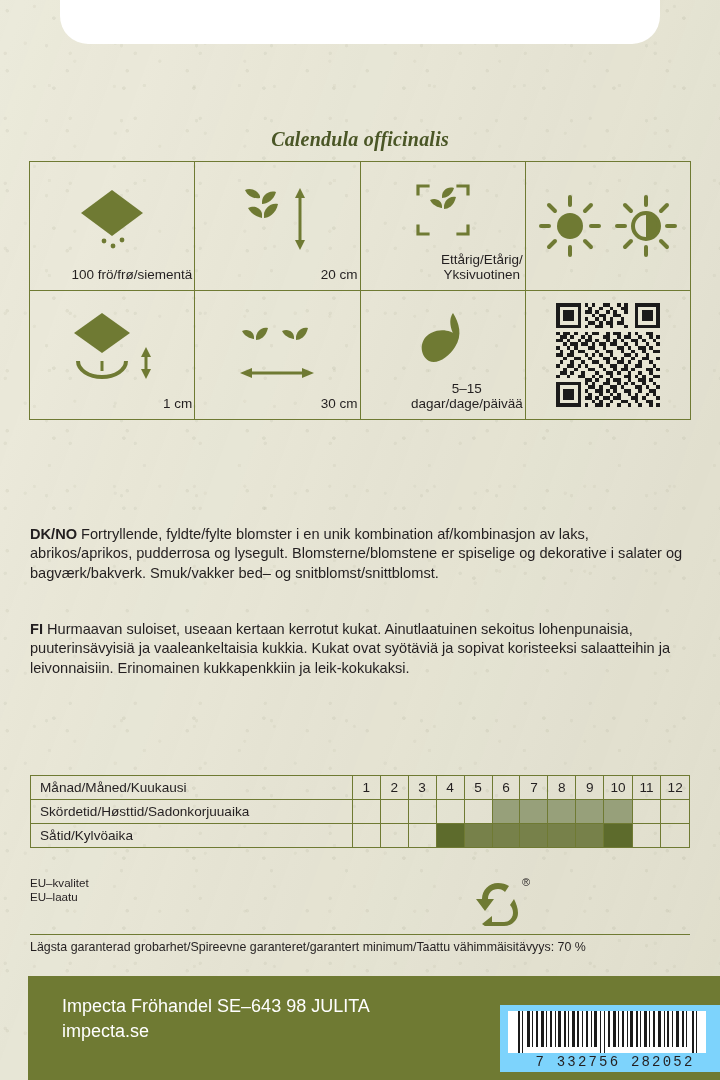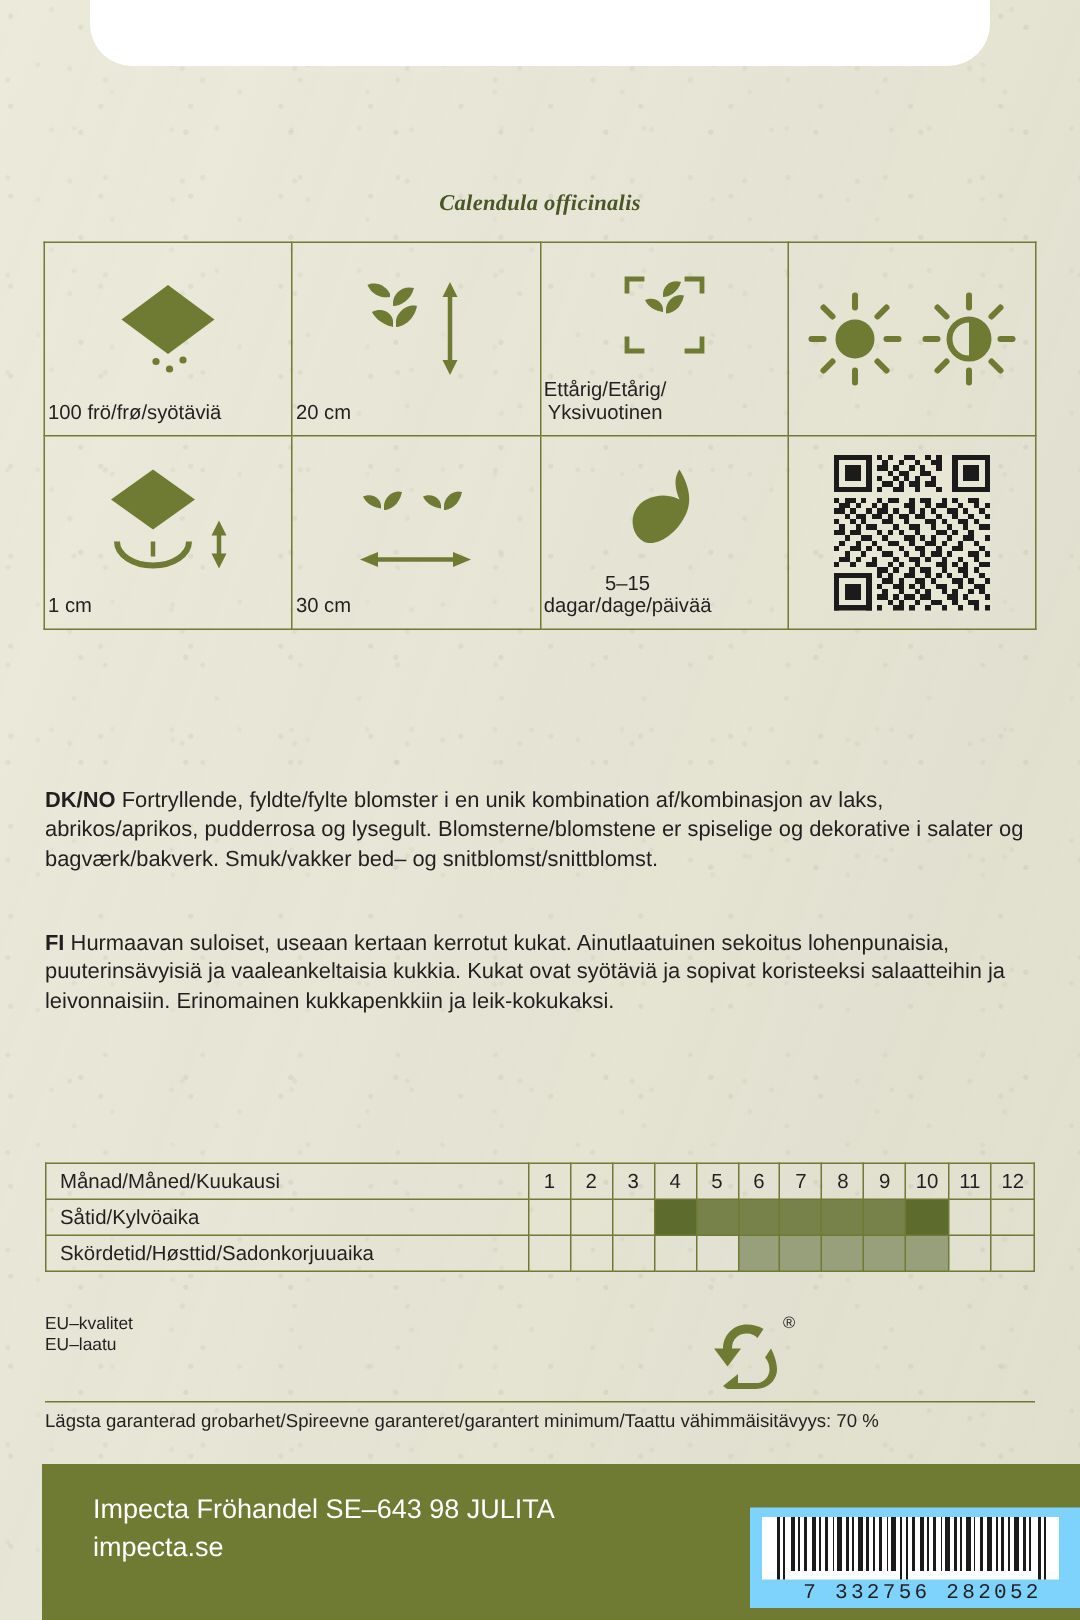--- a/index.html
+++ b/index.html
@@ -37,40 +37,40 @@
     z-index:5;
   }
   .sheet{position:absolute;inset:0;z-index:2;}
 
   .title{
     position:absolute;top:128px;left:0;right:0;
     text-align:center;
     font-family:"Liberation Serif",serif;
     font-style:italic;
     font-weight:bold;
-    font-size:15px;
+    font-size:20px;
     color:#4a5626;
     letter-spacing:.2px;
   }
 
   
   .icon-table{
     position:absolute;left:29px;top:161px;width:662px;
     border-collapse:collapse;
   }
   .icon-table td{
     border:1px solid #6f7a33;
     width:25%;
     height:120px;
     vertical-align:bottom;
     text-align:center;
     padding:0 2px 8px 2px;
   }
   .icon-cell-inner{
-    display:flex;flex-direction:column;align-items:flex-start;justify-content:flex-end;height:112px;
+    display:flex;flex-direction:column;align-items:flex-end;justify-content:flex-end;height:112px;
   }
   .icon-art{flex:1;display:flex;align-items:center;justify-content:center;width:100%;}
   .icon-label{
     font-size:13.5px;line-height:15px;color:#231f20;
     white-space:pre-line;
   }
   .g{fill:#6f7a33;}
   .gs{stroke:#6f7a33;fill:none;}
 
   
@@ -165,21 +165,21 @@
       <td>
         <div class="icon-cell-inner">
           <div class="icon-art">
             <svg width="70" height="66" viewBox="0 0 70 66">
               <polygon class="g" points="35,4 66,27 35,50 4,27"></polygon>
               <circle class="g" cx="27" cy="55" r="2.4"></circle>
               <circle class="g" cx="36" cy="60" r="2.4"></circle>
               <circle class="g" cx="45" cy="54" r="2.4"></circle>
             </svg>
           </div>
-          <div class="icon-label">100 frö/frø/syötäviä</div>
+          <div class="icon-label">100 frö/frø/siementä</div>
         </div>
       </td>
       <td>
         <div class="icon-cell-inner">
           <div class="icon-art">
             <svg width="86" height="70" viewBox="0 0 86 70">
               <path class="g" d="M28 66 L28 34 C28 34 18 32 14 24 C22 20 28 26 28 30 Z"></path>
               <path class="g" d="M30 30 C30 26 36 18 44 20 C42 30 34 34 30 34 Z"></path>
               <path class="g" d="M28 18 C28 12 34 6 42 8 C40 16 33 20 28 20 Z"></path>
               <path class="g" d="M26 12 C24 7 17 3 11 6 C14 13 21 15 26 14 Z"></path>
@@ -553,46 +553,46 @@
       <td class="m">5</td>
       <td class="m">6</td>
       <td class="m">7</td>
       <td class="m">8</td>
       <td class="m">9</td>
       <td class="m">10</td>
       <td class="m">11</td>
       <td class="m">12</td>
     </tr>
     <tr>
+      <td class="lbl">Skördetid/Høsttid/Sadonkorjuuaika</td>
+      <td class="m"></td>
+      <td class="m"></td>
+      <td class="m"></td>
+      <td class="m"></td>
+      <td class="m"></td>
+      <td class="m fill-light"></td>
+      <td class="m fill-light"></td>
+      <td class="m fill-light"></td>
+      <td class="m fill-light"></td>
+      <td class="m fill-light"></td>
+      <td class="m"></td>
+      <td class="m"></td>
+    </tr>
+    <tr>
       <td class="lbl">Såtid/Kylvöaika</td>
       <td class="m"></td>
       <td class="m"></td>
       <td class="m"></td>
       <td class="m fill-dark"></td>
       <td class="m fill-mid"></td>
       <td class="m fill-mid"></td>
       <td class="m fill-mid"></td>
       <td class="m fill-mid"></td>
       <td class="m fill-mid"></td>
       <td class="m fill-dark"></td>
-      <td class="m"></td>
-      <td class="m"></td>
-    </tr>
-    <tr>
-      <td class="lbl">Skördetid/Høsttid/Sadonkorjuuaika</td>
-      <td class="m"></td>
-      <td class="m"></td>
-      <td class="m"></td>
-      <td class="m"></td>
-      <td class="m"></td>
-      <td class="m fill-light"></td>
-      <td class="m fill-light"></td>
-      <td class="m fill-light"></td>
-      <td class="m fill-light"></td>
-      <td class="m fill-light"></td>
       <td class="m"></td>
       <td class="m"></td>
     </tr>
   </tbody>
     </table>
 
   <div class="eu">EU–kvalitet
 EU–laatu</div>
 
   <svg class="recycle" viewBox="0 0 56 46">

